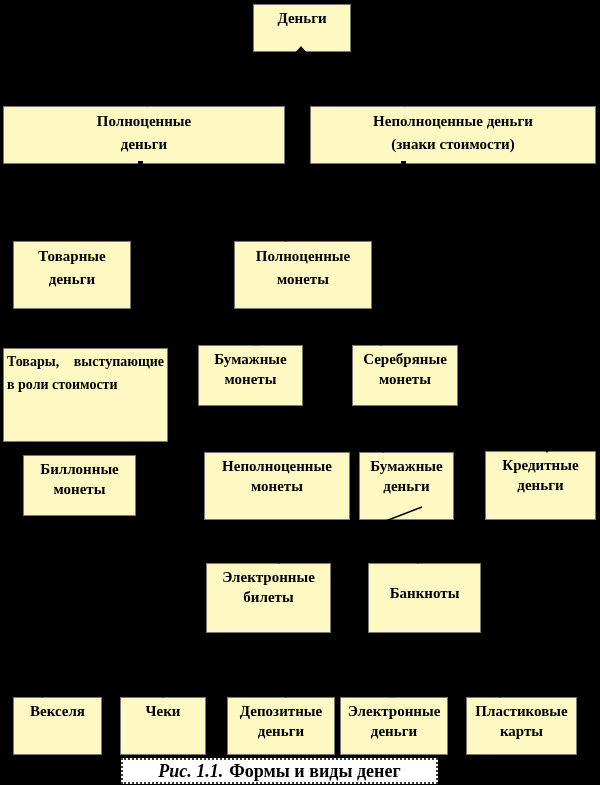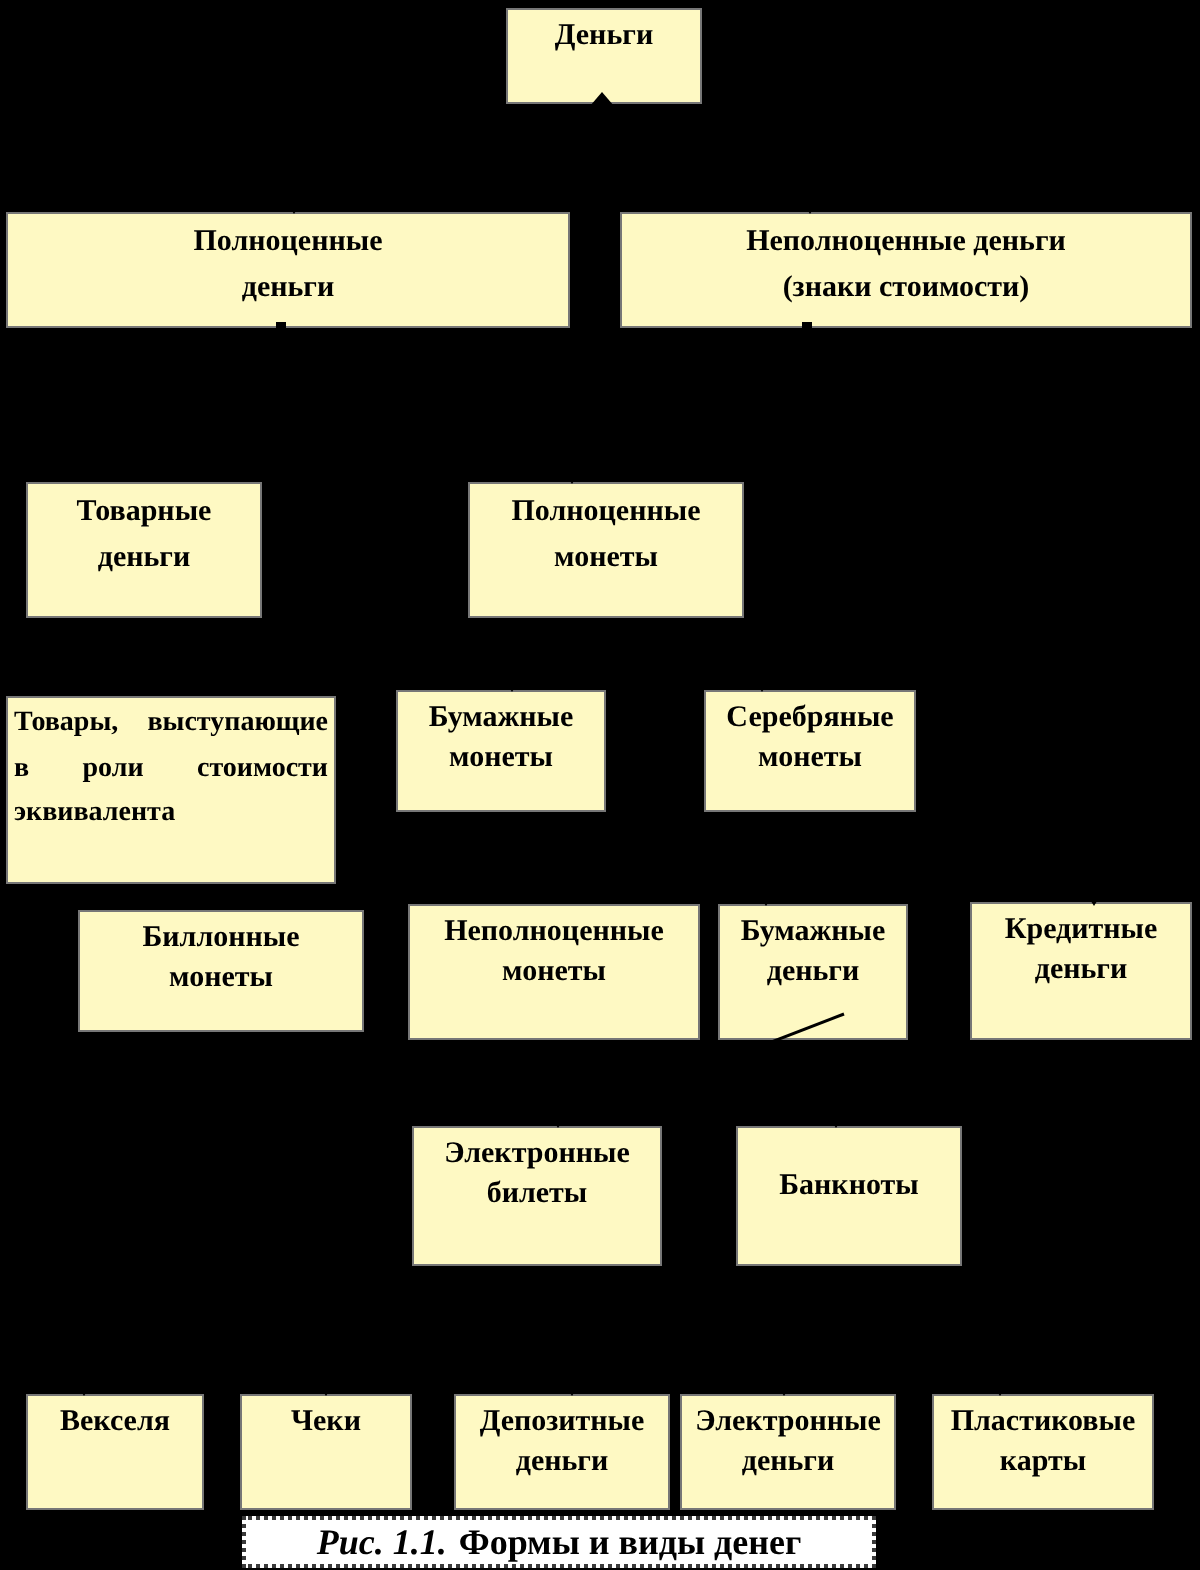--- a/index.html
+++ b/index.html
@@ -113,31 +113,30 @@
       <span class="line" data-name="node-label-line">Товарные</span>
       <span class="line" data-name="node-label-line">деньги</span>
     </div>
     <div class="node" data-name="node-full-coins" style="left: 234px; top: 241px; width: 138px; height: 68px;">
       <span class="line" data-name="node-label-line">Полноценные</span>
       <span class="line" data-name="node-label-line">монеты</span>
     </div>
     <div class="node" data-name="node-goods-equivalent" style="left: 3px; top: 348px; width: 165px; height: 94px;">
       <span class="line" data-name="node-label-line">Товары, выступающие</span>
       <span class="line" data-name="node-label-line">в роли стоимости</span>
-      <span class="line" data-name="node-label-line">эквивалента</span>
     </div>
     <div class="node" data-name="node-gold-coins" style="left: 198px; top: 345px; width: 105px; height: 61px;">
       <span class="line" data-name="node-label-line">Бумажные</span>
       <span class="line" data-name="node-label-line">монеты</span>
     </div>
     <div class="node" data-name="node-silver-coins" style="left: 332px; top: 345px; width: 106px; height: 61px; margin-left: 20px;">
       <span class="line" data-name="node-label-line">Серебряные</span>
       <span class="line" data-name="node-label-line">монеты</span>
     </div>
-    <div class="node" data-name="node-billon-coins" style="left: 23px; top: 455px; width: 143px; height: 61px; margin-left: 16px;">
+    <div class="node" data-name="node-billon-coins" style="left: 23px; top: 455px; width: 113px; height: 61px;">
       <span class="line" data-name="node-label-line">Биллонные</span>
       <span class="line" data-name="node-label-line">монеты</span>
     </div>
     <div class="node" data-name="node-inferior-coins" style="left: 204px; top: 452px; width: 146px; height: 68px;">
       <span class="line" data-name="node-label-line">Неполноценные</span>
       <span class="line" data-name="node-label-line">монеты</span>
     </div>
     <div class="node" data-name="node-paper-money" style="left: 359px; top: 452px; width: 95px; height: 68px;">
       <span class="line" data-name="node-label-line">Бумажные</span>
       <span class="line" data-name="node-label-line">деньги</span>

